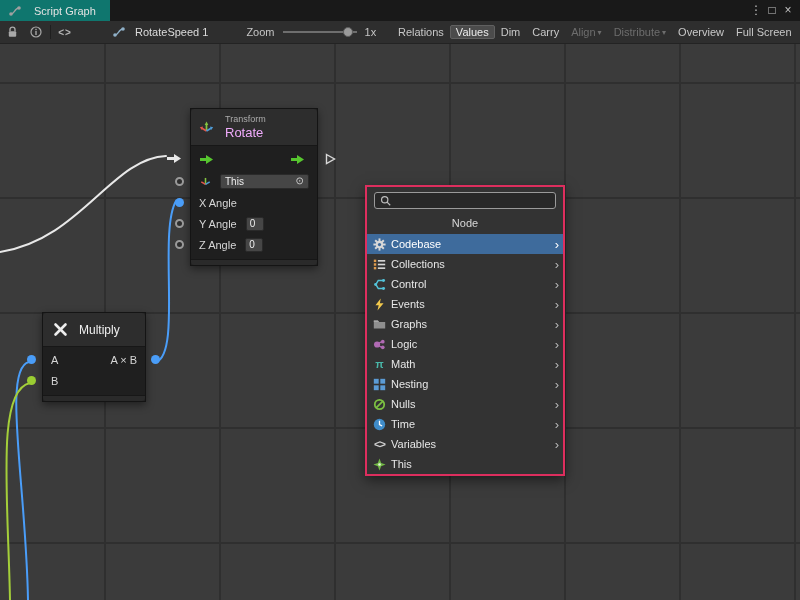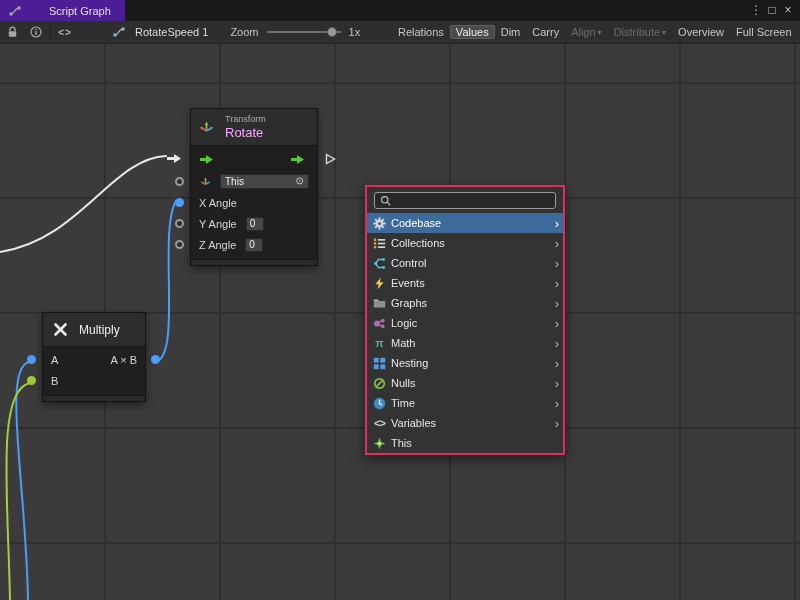--- a/index.html
+++ b/index.html
@@ -1,31 +1,31 @@
 <!DOCTYPE html>
 <html><head>
 <meta charset="utf-8">
 <style>
   * { margin:0; padding:0; box-sizing:border-box; }
   html,body { width:800px; height:600px; overflow:hidden; }
   body { font-family:"Liberation Sans", sans-serif; background:#3c3c3c; position:relative; color:#cfcfcf; }
 
   
   .tabbar { position:absolute; top:0; left:0; right:0; height:21px; background:#191919; display:flex; align-items:stretch; }
-  .tab { display:flex; align-items:center; gap:23px; padding:0 14px 0 7px; background:#4c1d95; color:#e2e2e2; font-size:11px; }
+  .tab { display:flex; align-items:center; gap:8px; padding:0 14px 0 7px; background:#0f766e; color:#e2e2e2; font-size:11px; }
   .win-controls { margin-left:auto; display:flex; align-items:center; padding-right:4px; }
   .win-controls span { width:16px; text-align:center; color:#c0c0c0; font-size:12px; line-height:21px; }
 
   
   .toolbar { position:absolute; top:21px; left:0; right:0; height:23px; background:#2e2e2e; border-bottom:1px solid #232323; display:flex; align-items:center; font-size:11px; color:#c5c5c5; overflow:hidden; }
   .tb-btn { width:24px; height:100%; display:flex; align-items:center; justify-content:center; }
   .tb-sep { width:1px; height:14px; background:#1f1f1f; margin:0 2px; }
   .code-glyph { font-size:10px; font-weight:bold; color:#b5b5b5; letter-spacing:1px; }
   .breadcrumb { display:flex; align-items:center; gap:5px; margin-left:34px; color:#dcdcdc; white-space:nowrap; }
-  .zoom-group { display:flex; align-items:center; gap:8px; margin-left:22px;text-align:center; }
+  .zoom-group { display:flex; align-items:center; gap:8px; margin-left:38px;text-align:center; }
   .slider { width:74px; height:12px; position:relative; }
   .slider-track { position:absolute; top:5px; left:0; right:0; height:2px; background:#6e6e6e; }
   .slider-thumb { position:absolute; top:1px; left:calc(88% - 5px); width:10px; height:10px; border-radius:50%; background:#9a9a9a; border:1px solid #5c5c5c; }
   .tb-buttons { position:absolute; left:392px; top:0; bottom:0; display:flex; align-items:center; white-space:nowrap; }
   .tb-text-btn { padding:3px 6px; color:#c8c8c8; display:flex; align-items:center; }
   .tb-text-btn.active { background:#4b4b4b; border:1px solid #606060; border-radius:2px; padding:0 5px; color:#ececec; }
   .tb-text-btn.disabled { color:#6d6d6d; }
   .drop-arrow { font-size:8px; margin-left:2px; }
 
   
@@ -285,20 +285,21 @@
   <div class="finder">
     <div class="search-field">
       <span class="fi" style="width:12px;flex-basis:12px;">
         <svg width="11" height="11" viewBox="0 0 14 14">
             <circle cx="6" cy="6" r="4" fill="none" stroke="#bdbdbd" stroke-width="1.5"></circle>
             <line x1="9" y1="9" x2="13" y2="13" stroke="#bdbdbd" stroke-width="1.5"></line>
           </svg>
       </span>
       <input type="text" value="" style="">
     </div>
+    <div class="finder-title">Node</div>
 
     <div class="fitem sel">
       <span class="fi">
         <svg width="13" height="13" viewBox="0 0 16 16">
             <g stroke="#d8d8d8" stroke-width="2.4">
               <line x1="8" y1="0.5" x2="8" y2="4"></line>
               <line x1="8" y1="12" x2="8" y2="15.5"></line>
               <line x1="0.5" y1="8" x2="4" y2="8"></line>
               <line x1="12" y1="8" x2="15.5" y2="8"></line>
               <line x1="2.7" y1="2.7" x2="5.2" y2="5.2"></line>

